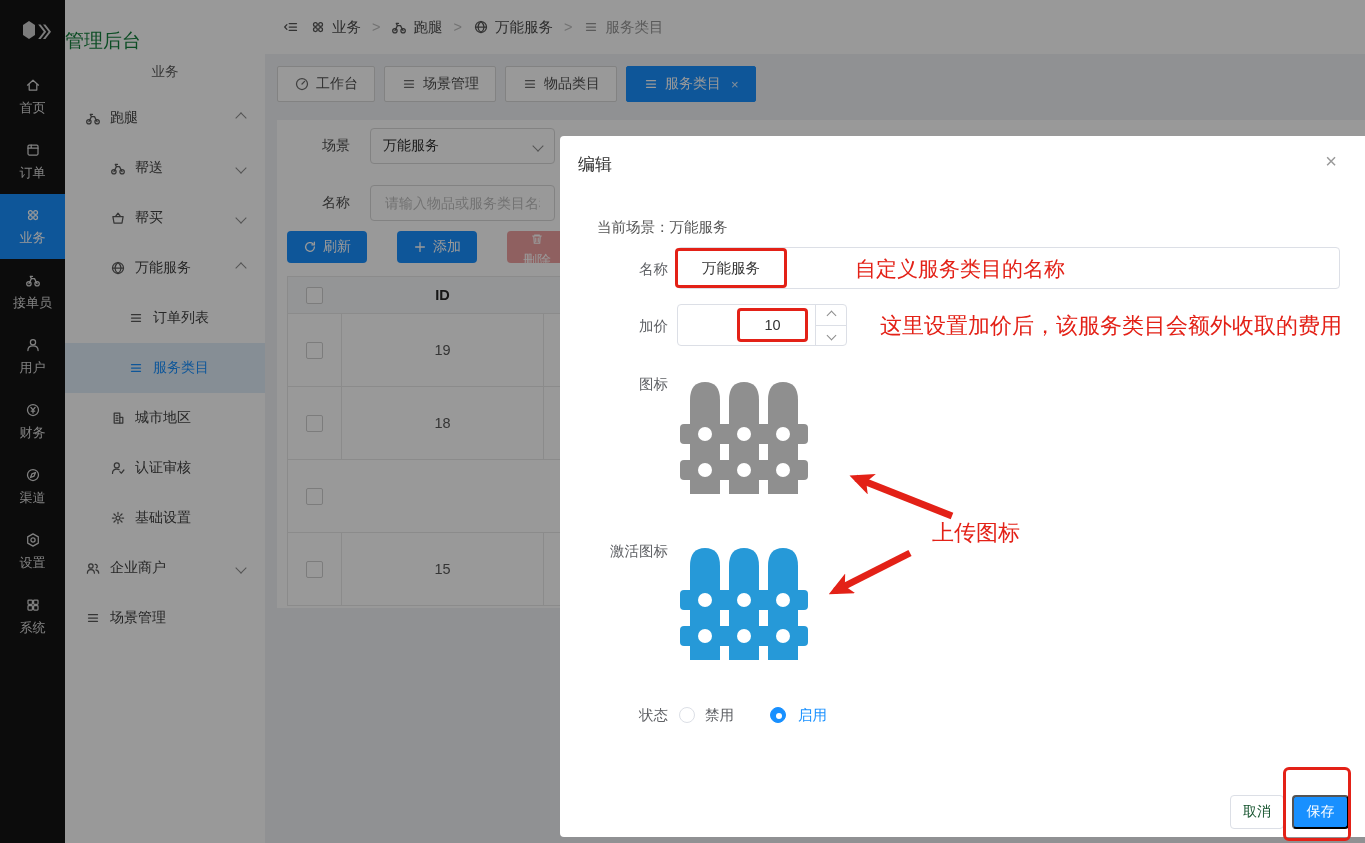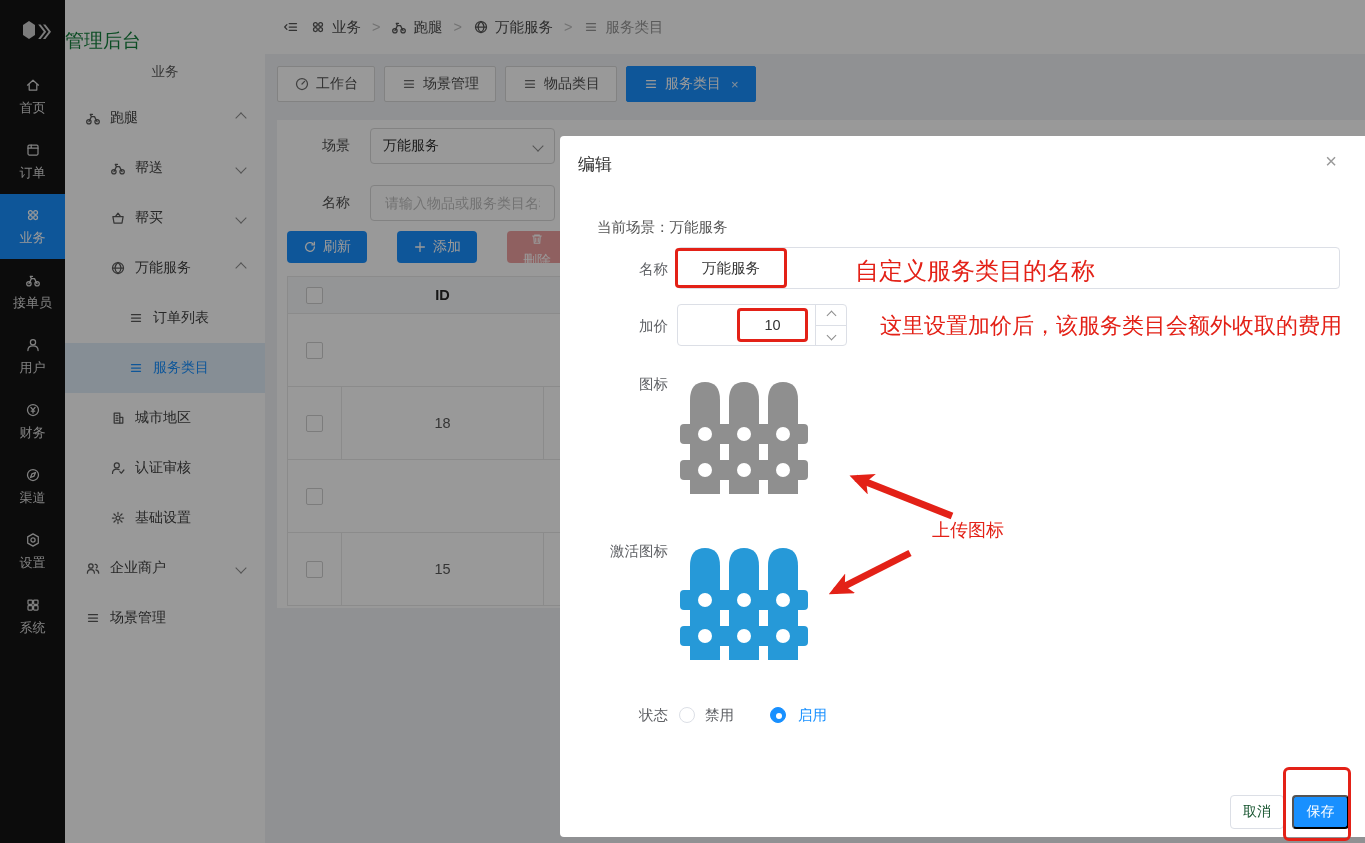--- a/index.html
+++ b/index.html
@@ -449,20 +449,21 @@
      <div class="tc c1">
               <span class="cbx"></span>
             </div>
      <div class="tc c2">ID</div>
      <div class="tc c3"></div>
           </div>
           <div class="trow body">
      <div class="tc c1">
               <span class="cbx"></span>
             </div>
+     <div class="tc c2">19</div>
      <div class="tc c3"></div>
           </div>
           <div class="trow body">
      <div class="tc c1">
               <span class="cbx"></span>
             </div>
      <div class="tc c2">18</div>
      <div class="tc c3"></div>
           </div>
           <div class="trow body">
@@ -490,21 +491,21 @@
 
     <div class="m-scene">
       <span>当前场景：</span><span>万能服务</span>
     </div>
 
     <span class="mlabel" style="top:124px;">名称</span>
     <div class="input" style="left:117px;top:111px;width:663px;height:42px;"></div>
     <div class="redbox" style="left:115px;top:112px;width:112px;height:40px;">
       <span>万能服务</span>
     </div>
-    <div class="hint" style="left:295px;top:119px;font-size:24px;">自定义服务类目的名称</div>
+    <div class="hint" style="left:295px;top:119px;font-size:21px;">自定义服务类目的名称</div>
 
     <span class="mlabel" style="top:181px;">加价</span>
     <div class="input" style="left:117px;top:168px;width:170px;height:42px;">
       <div class="spin">
         <div class="s up">
             <span class="chev up"></span>
           </div>
         <div class="s dn">
             <span class="chev down"></span>
           </div>
@@ -555,21 +556,21 @@
 
     <svg class="arrows" width="805" height="701">
       <defs>
         <marker id="ah" markerUnits="userSpaceOnUse" markerWidth="24" markerHeight="24" refX="17" refY="11" orient="auto">
           <path d="M0 0 L24 11 L0 22 L6 11 z" fill="#e32117"></path>
         </marker>
       </defs>
       <line x1="392" y1="380" x2="296" y2="342" stroke="#e32117" stroke-width="7" marker-end="url(#ah)"></line>
       <line x1="350" y1="417" x2="275" y2="455" stroke="#e32117" stroke-width="7" marker-end="url(#ah)"></line>
     </svg>
-    <div class="hint" style="left:372px;top:382px;font-size:18px;text-align:right;">上传图标</div>
+    <div class="hint" style="left:372px;top:382px;font-size:22px;text-align:right;">上传图标</div>
 
     <div class="srow">
       <span class="mlabel" style="position:static;width:108px;">状态</span>
       <span class="radio" style="margin-left:11px;"></span>
       <span style="margin-left:10px;color:#606266;font-size:14.5px;">禁用</span>
       <span class="radio checked" style="margin-left:36px;"></span>
       <span style="margin-left:12px;color:#1890ff;font-size:14.5px;font-family:Liberation Serif, serif;">启用</span>
     </div>
 
     <button class="mbtn cancel">取消</button>

